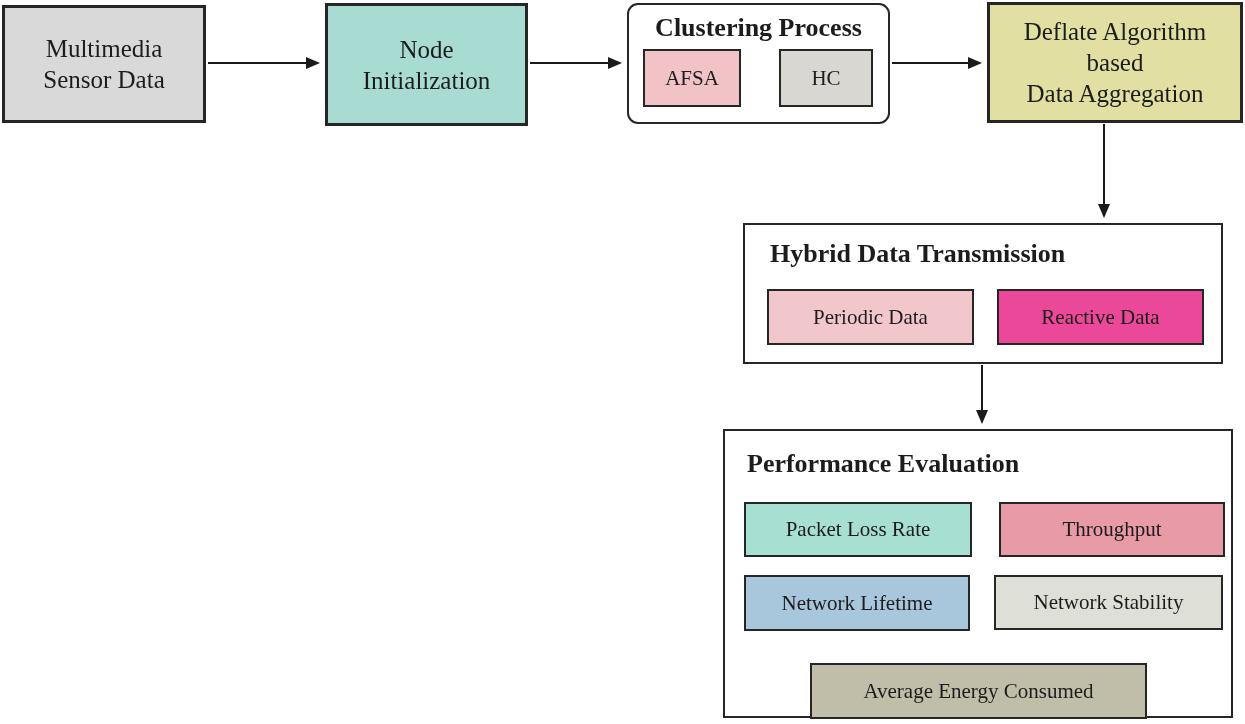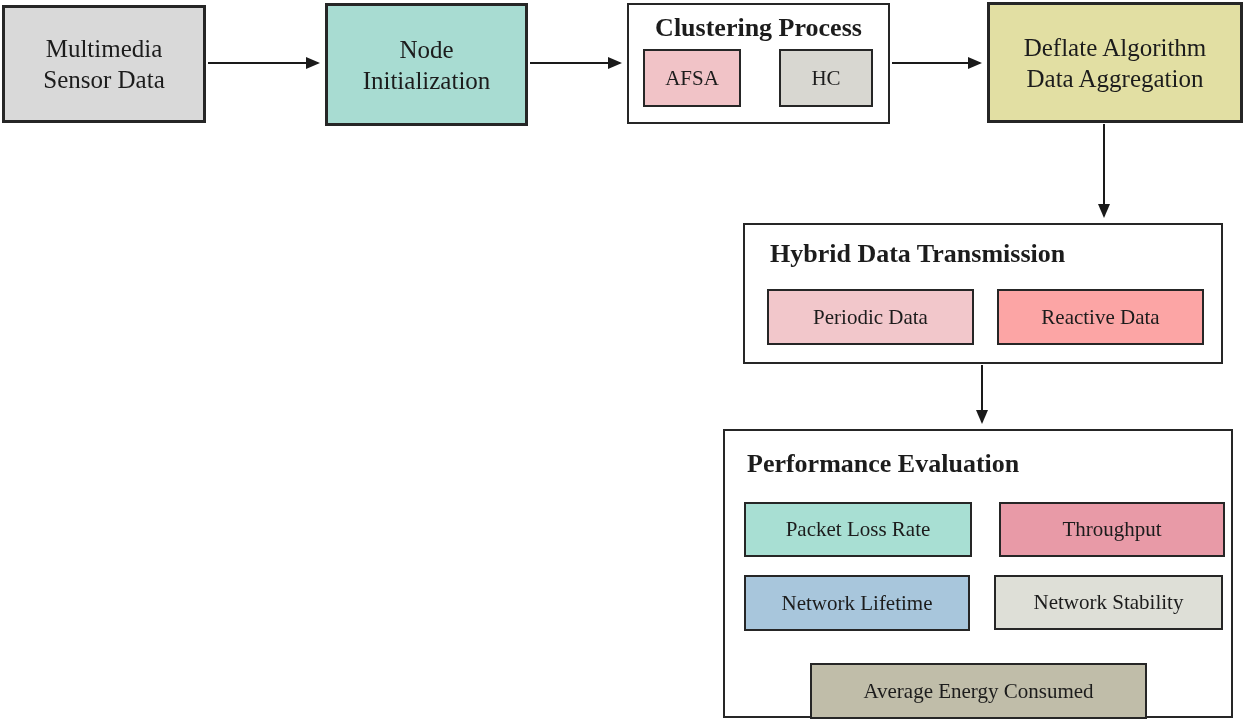--- a/index.html
+++ b/index.html
@@ -90,37 +90,38 @@
     </div>
   </div>
 
   <div class="box thick" style="left: 325px; top: 3px; width: 203px; height: 123px; background-color: rgb(168, 220, 210); align-items: center;">
     <div>
       <div>Node</div>
       <div>Initialization</div>
     </div>
   </div>
 
-  <div class="group" style="left:627px; top:3px; width:263px; height:121px;">
+  <div class="group" style="left:627px; top:3px; width:263px; height:121px;border-radius:11px;">
     <div class="group-title centered" style="top:8px;">Clustering Process</div>
     <div class="chip" style="left: 14px; top: 44px; width: 98px; height: 58px; background-color: rgb(241, 195, 199);">AFSA</div>
     <div class="chip" style="left: 150px; top: 44px; width: 94px; height: 58px; background-color: rgb(216, 215, 209);">HC</div>
   </div>
 
   <div class="box thick" style="left: 987px; top: 2px; width: 256px; height: 121px; background-color: rgb(226, 223, 163);">
     <div>
       <div>Deflate Algorithm</div>
+      <div>based</div>
       <div>Data Aggregation</div>
     </div>
   </div>
 
   <div class="group" style="left:743px; top:223px; width:480px; height:141px;">
     <div class="group-title" style="left:25px; top:14px;">Hybrid Data Transmission</div>
     <div class="chip" style="left: 22px; top: 64px; width: 207px; height: 56px; background-color: rgb(242, 199, 203);">Periodic Data</div>
-    <div class="chip" style="left: 252px; top: 64px; width: 207px; height: 56px; background-color: #fca5a5;">Reactive Data</div>
+    <div class="chip" style="left: 252px; top: 64px; width: 207px; height: 56px; background-color: #ec4899;">Reactive Data</div>
   </div>
 
   <div class="group" style="left:723px; top:429px; width:510px; height:289px;">
     <div class="group-title" style="left:22px; top:18px;">Performance Evaluation</div>
     <div class="chip" style="left: 19px; top: 71px; width: 228px; height: 55px; background-color: rgb(168, 223, 211);">Packet Loss Rate</div>
     <div class="chip" style="left: 274px; top: 71px; width: 226px; height: 55px; background-color: rgb(232, 154, 167);">Throughput</div>
     <div class="chip" style="left: 19px; top: 144px; width: 226px; height: 56px; background-color: rgb(168, 198, 220);">Network Lifetime</div>
     <div class="chip" style="left: 269px; top: 144px; width: 229px; height: 55px; background-color: rgb(222, 223, 215);">Network Stability</div>
     <div class="chip" style="left: 85px; top: 220px; width: 337px; height: 56px; background-color: rgb(192, 189, 169); margin-top: 12px;">Average Energy Consumed</div>
   </div>

